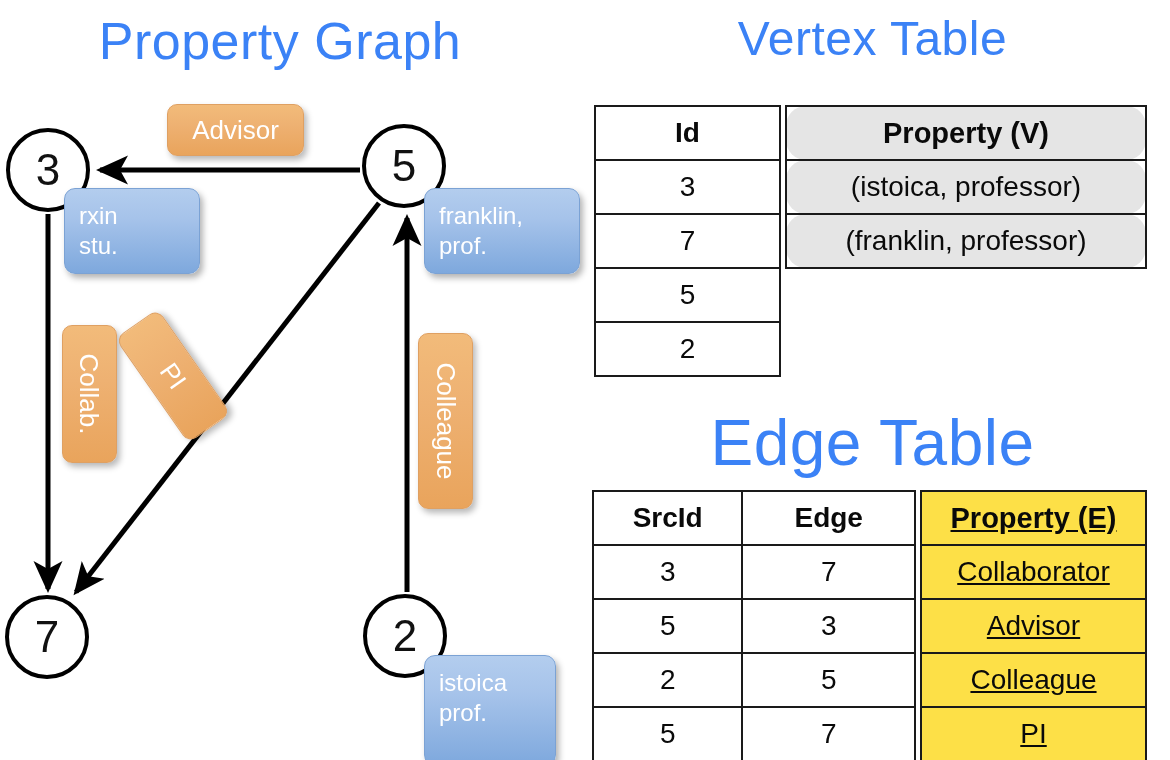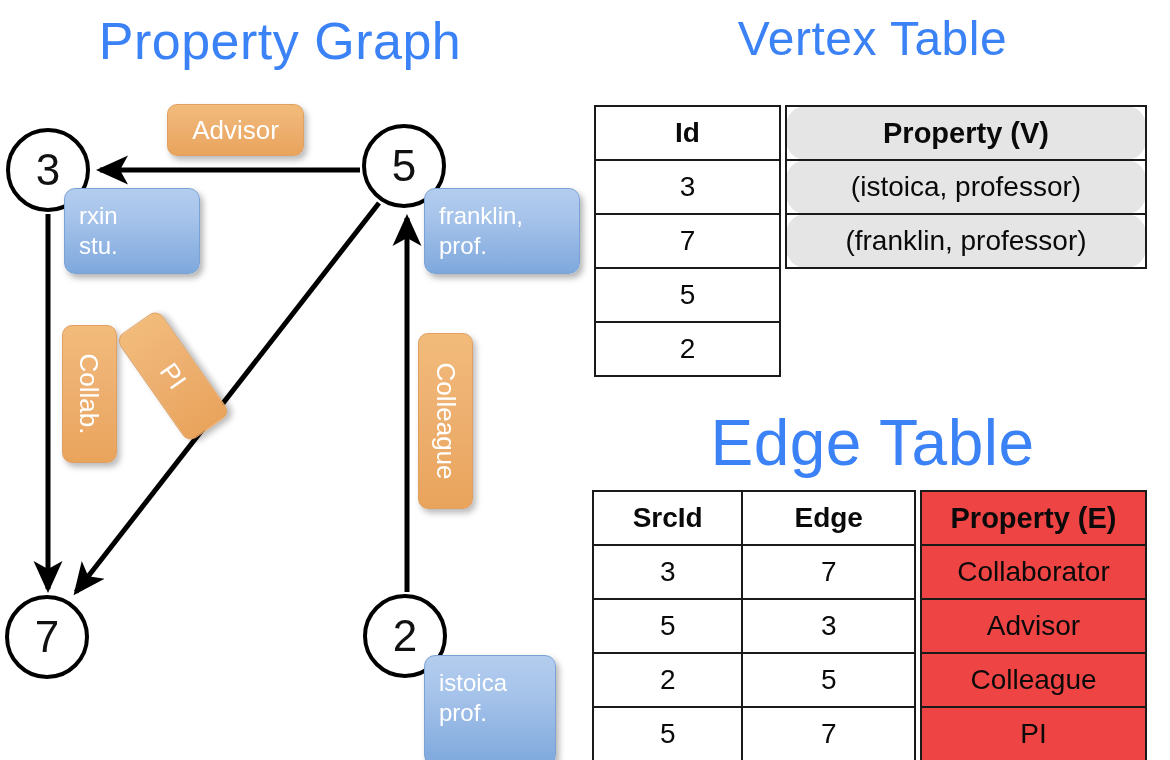--- a/index.html
+++ b/index.html
@@ -160,21 +160,21 @@
   #vertex-prop-table{ left: 785px; top: 105px; width: 362px; }
   #vertex-id-table td, #vertex-id-table th { height: 52px; font-size: 28px; }
   #vertex-prop-table td, #vertex-prop-table th { height: 52px; font-size: 28px; background: #e5e5e5; border-radius: 20px; }
   #vertex-prop-table th { font-size: 29px; }
 
   
   #edge-ids-table   { left: 592px; top: 490px; width: 324px; }
   #edge-prop-table  { left: 920px; top: 490px; width: 227px; }
   #edge-ids-table td, #edge-ids-table th { height: 52px; font-size: 28px; border-radius: 7px; }
   #edge-ids-table th { font-size: 28px; }
-  #edge-prop-table td, #edge-prop-table th { height: 52px; font-size: 28px; background: #ef4444; }
+  #edge-prop-table td, #edge-prop-table th { height: 52px; font-size: 28px; background: #fde047; text-decoration: underline; }
   #edge-prop-table th { font-size: 29px; }
   #edge-ids-table .col-src { width: 150px; }
   #edge-ids-table .col-dst { width: 174px; }
 </style>
 </head>
 <body>
 
 <div class="title" id="title-property-graph">Property Graph</div>
 <div class="title" id="title-vertex-table">Vertex Table</div>
 <div class="title" id="title-edge-table">Edge Table</div>

